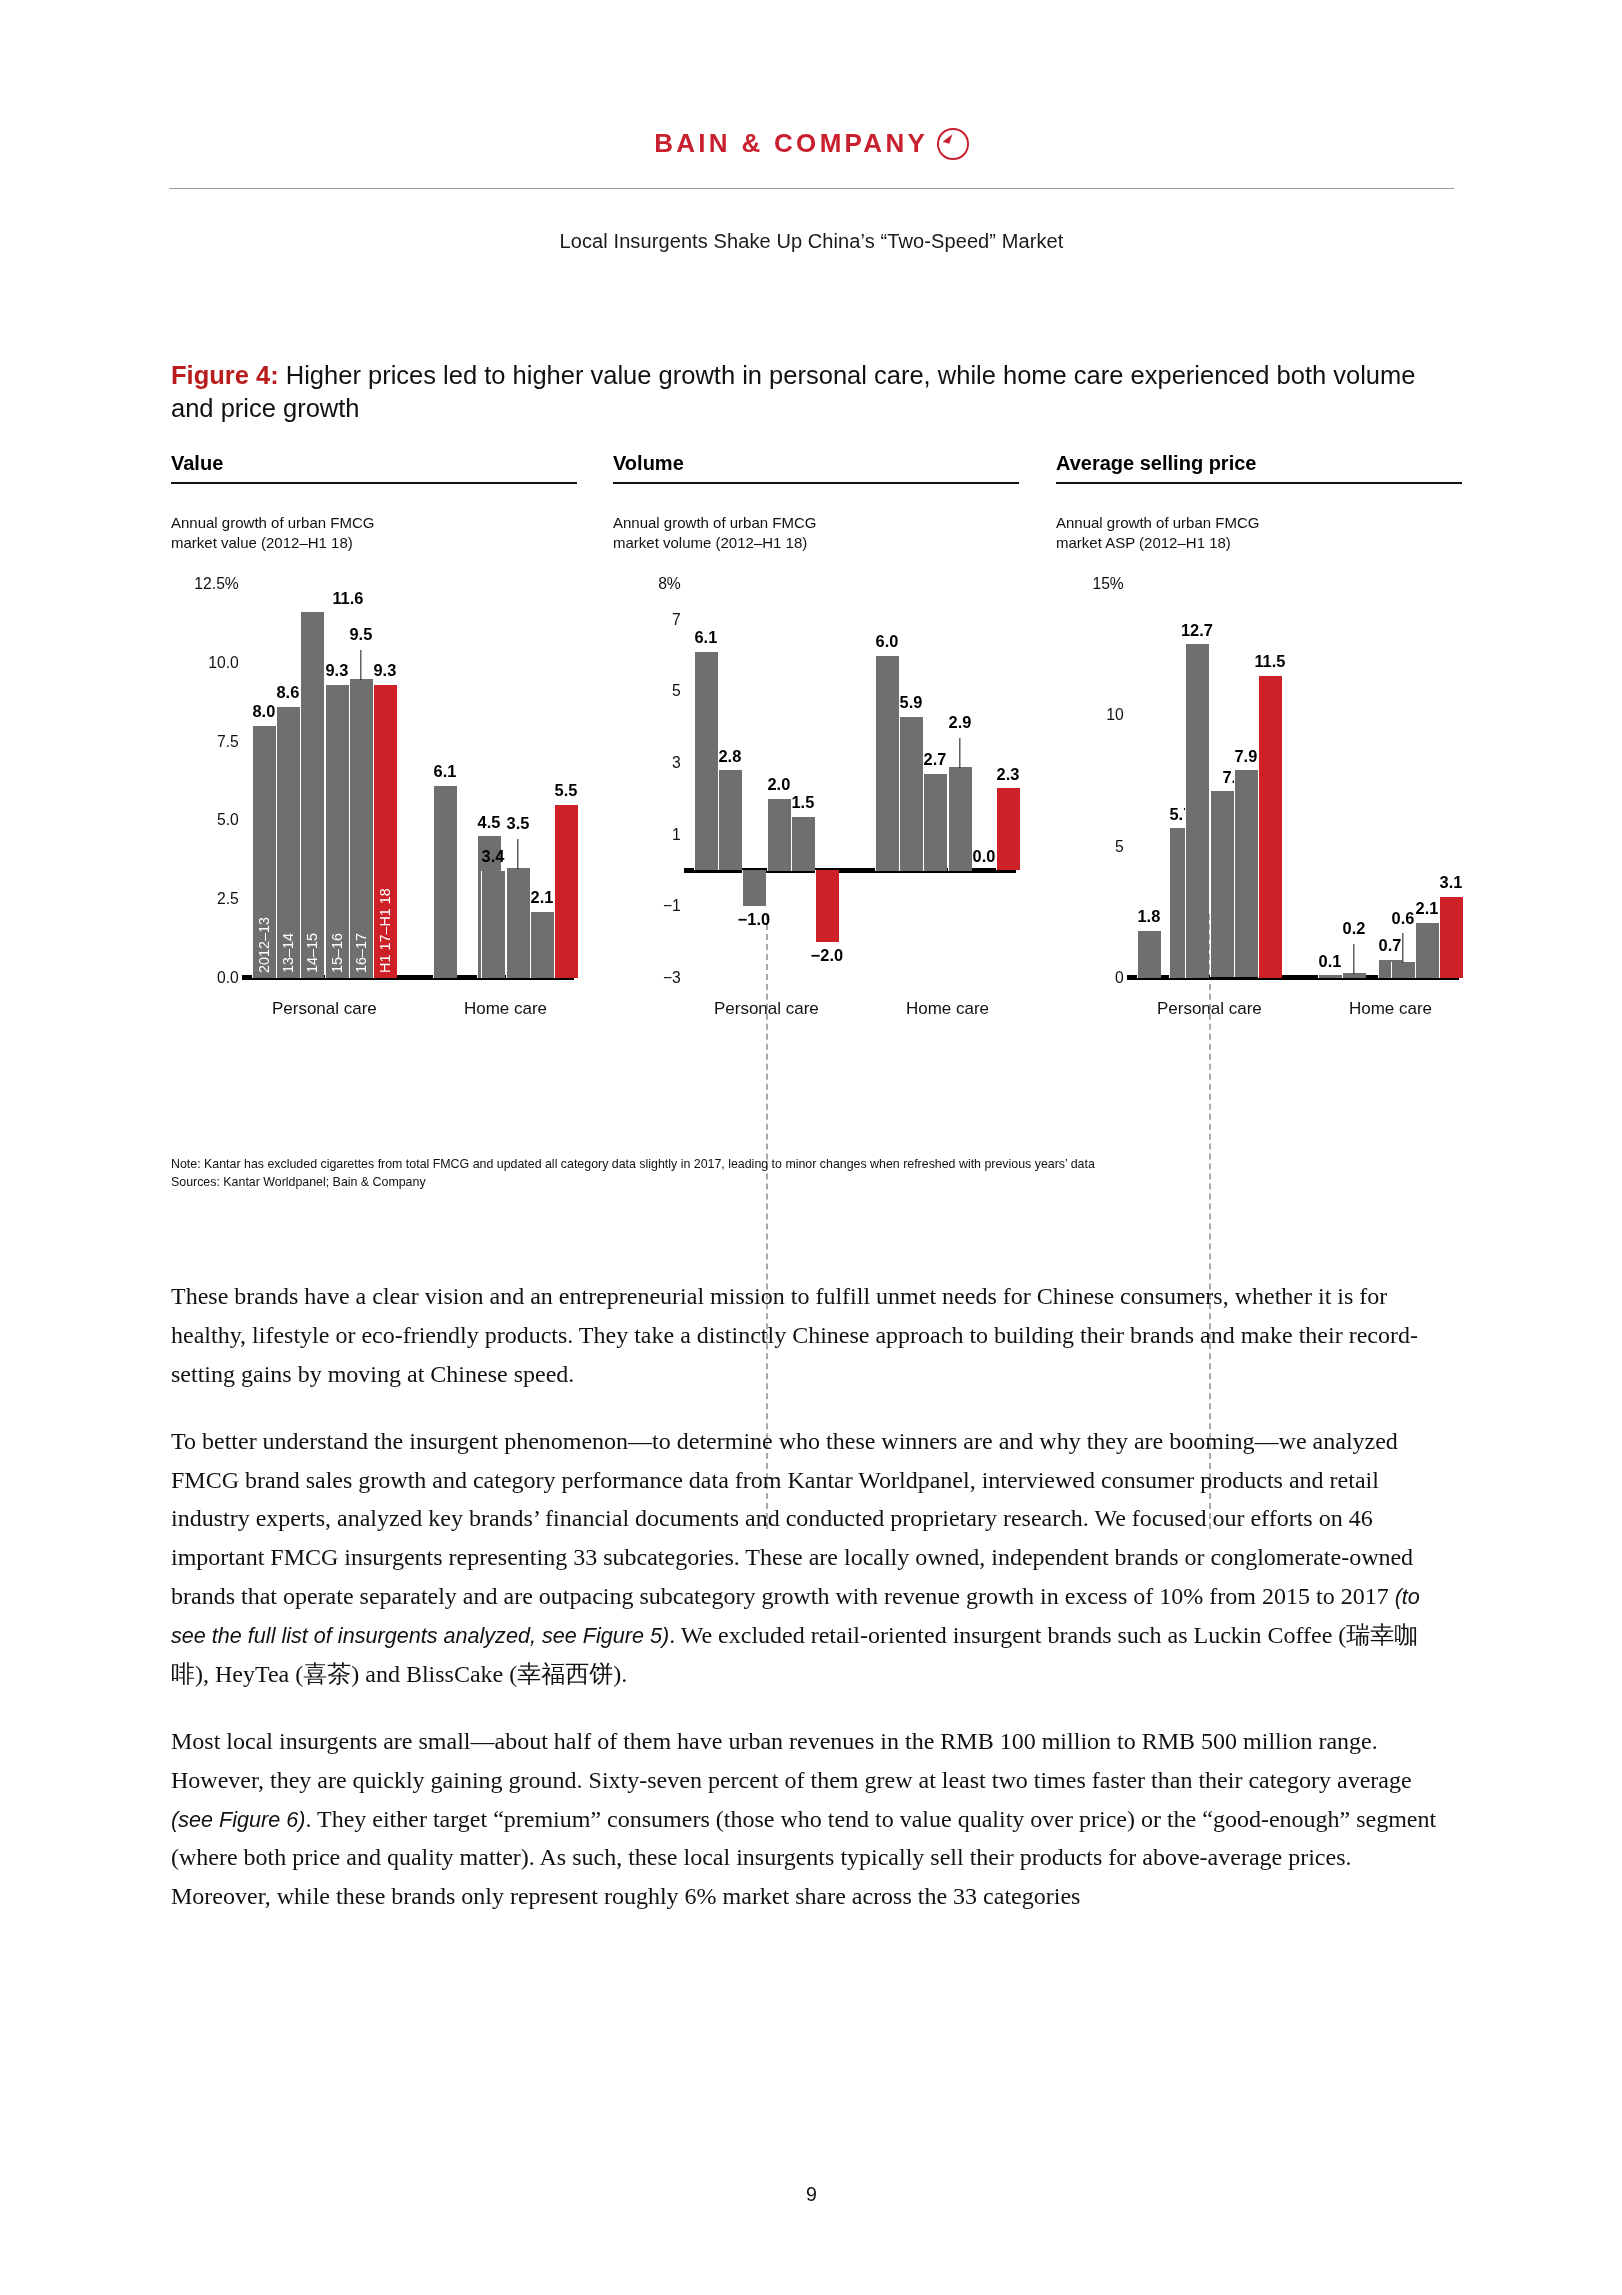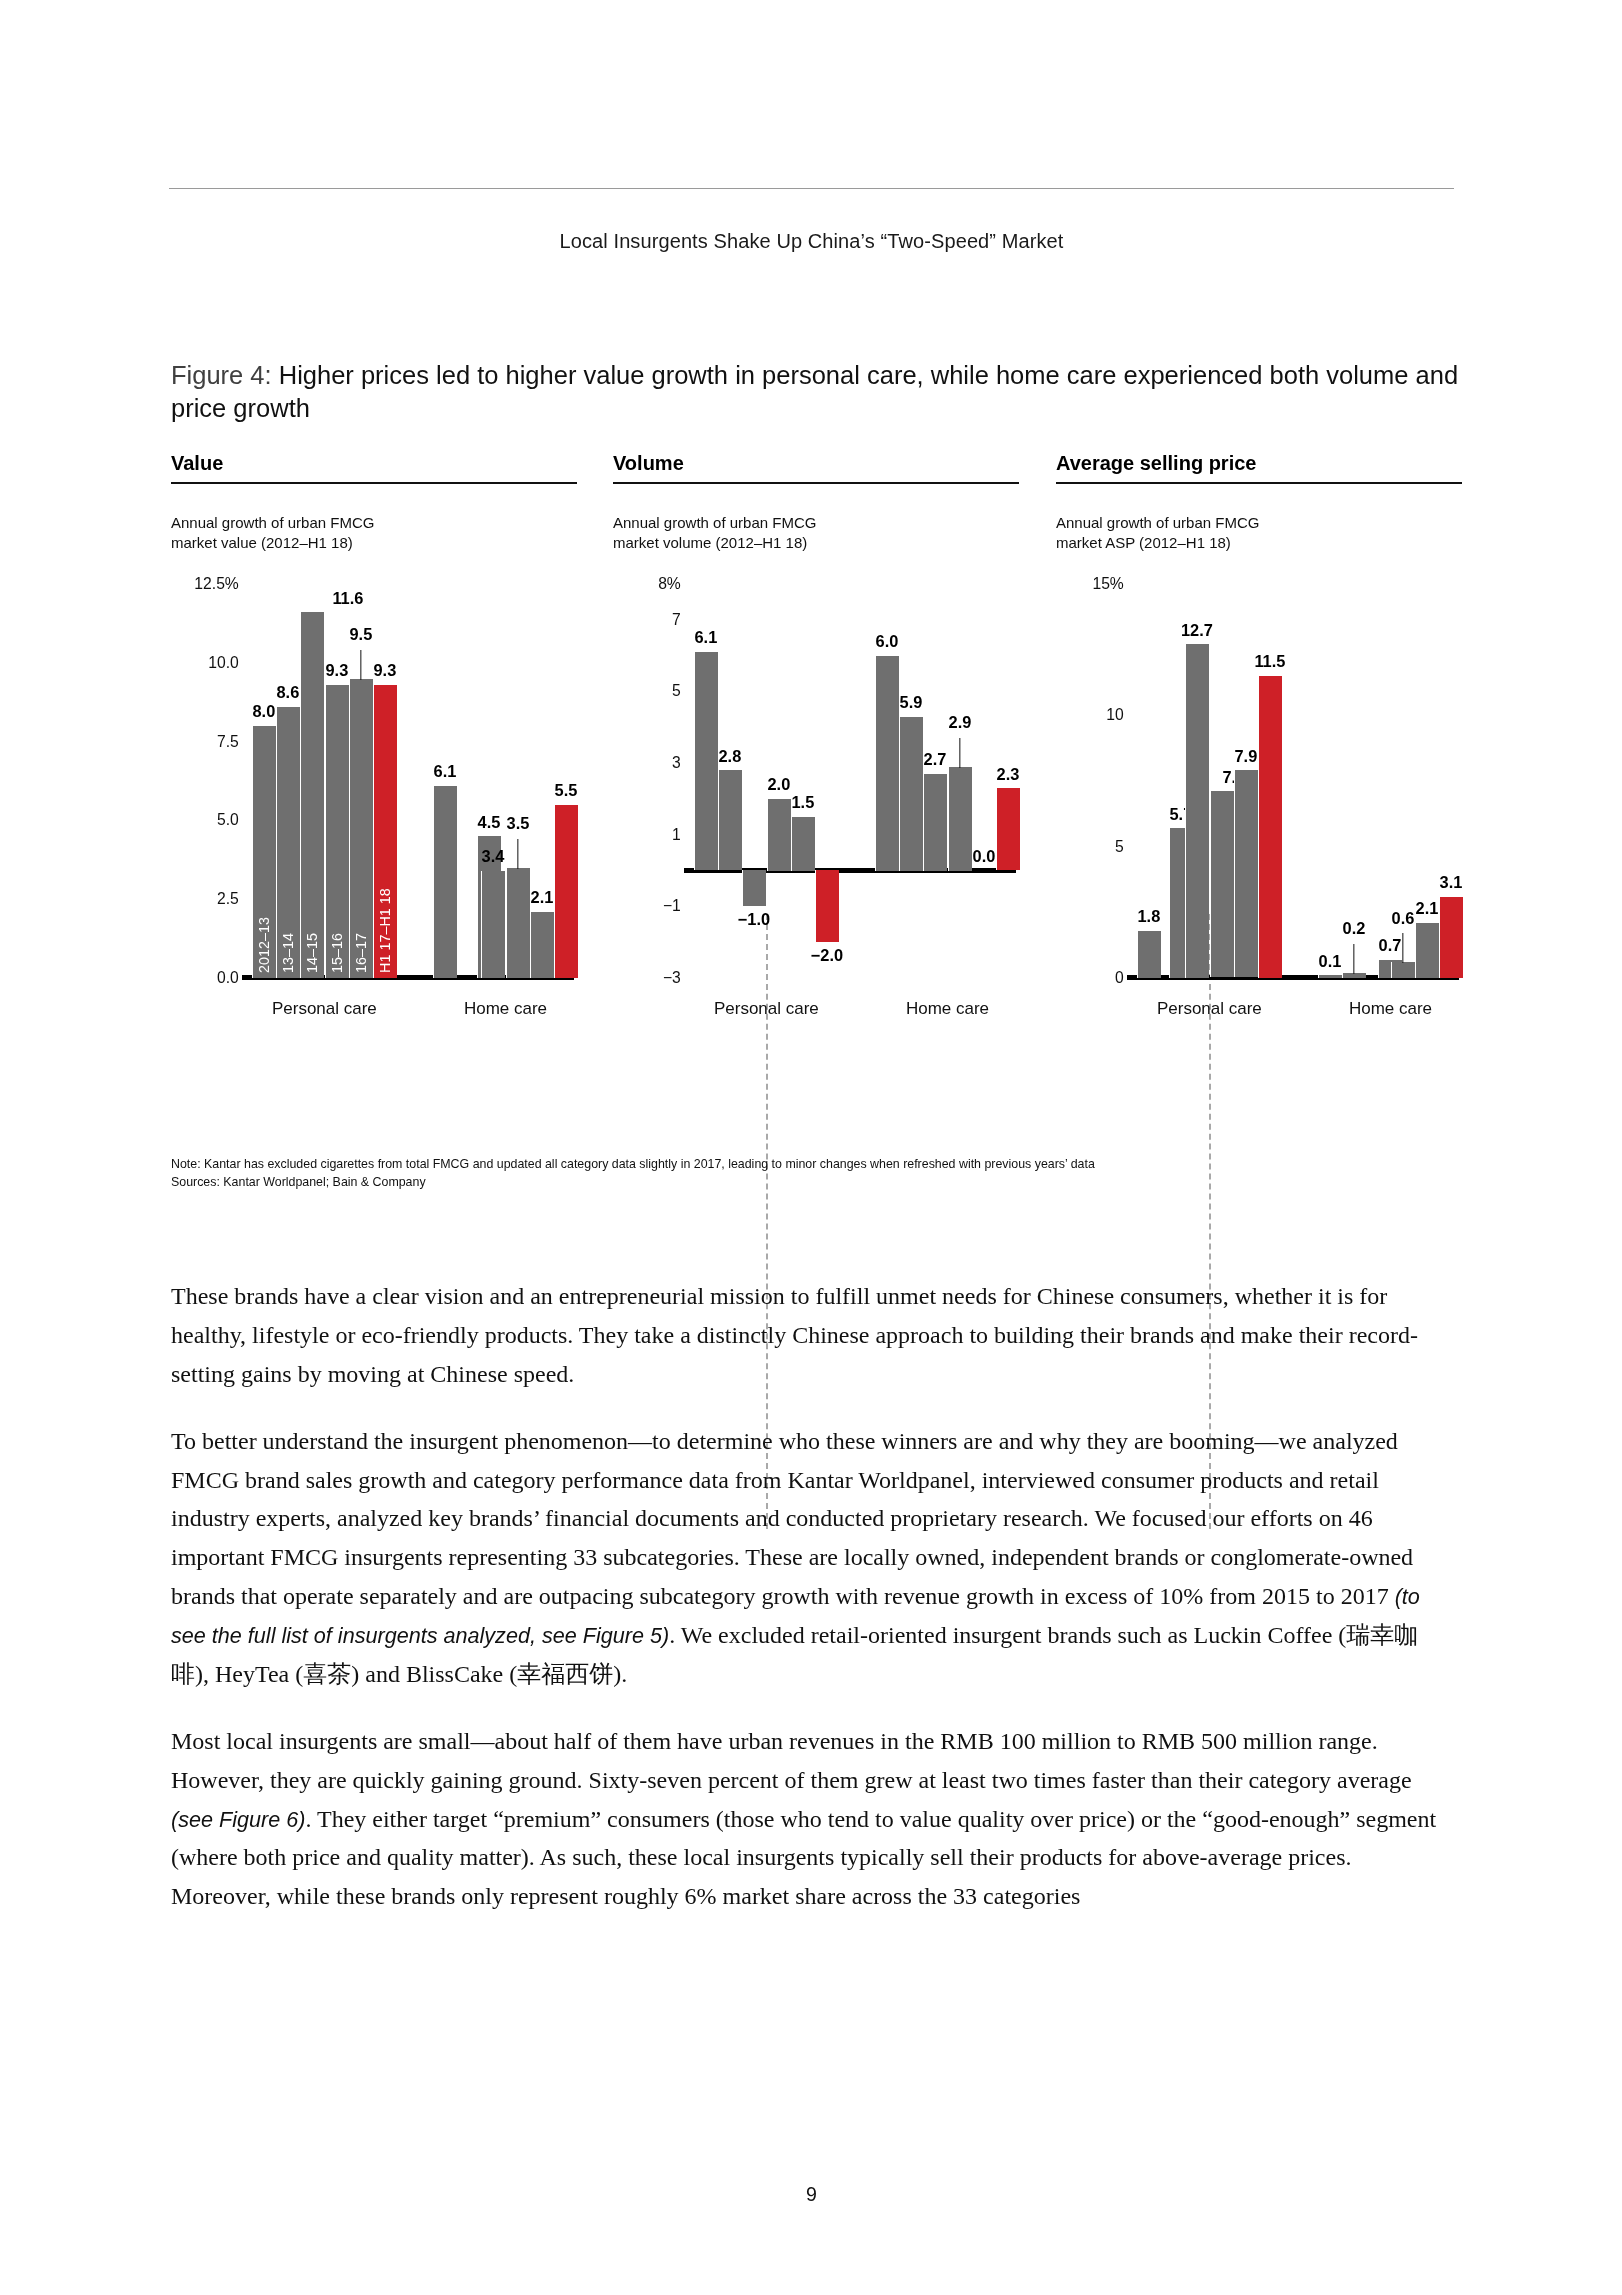--- a/index.html
+++ b/index.html
@@ -15,21 +15,21 @@
     position:relative;vertical-align:middle;margin-left:9.2px;}
   .logo-mark::after{content:"";position:absolute;left:4.6px;top:2.6px;width:0;height:0;
     border-left:7.2px solid transparent;border-right:0 solid transparent;border-bottom:10.5px solid #C8202E;
     transform:rotate(18deg);}
   .hrule-top{position:absolute;top:188px;left:169px;width:1285px;height:0.7px;background:#9a9a9a;}
   .running-head{position:absolute;top:230px;left:0;width:1623px;text-align:center;
     font-size:20px;letter-spacing:0.1px;color:#1a1a1a;}
 
   
   .fig-title{position:absolute;top:359px;left:171px;width:1290px;font-size:25.5px;line-height:1.28;color:#111;}
-  .fig-title .fignum{color:#404040;font-weight:400;}
+  .fig-title .fignum{color:#b91c1c;font-weight:700;}
 
   
   .panels{position:absolute;top:453px;left:171px;width:1290px;height:661px;}
   .panel{position:absolute;top:0;height:661px;}
   .p1{left:0;width:406px;}
   .p2{left:442px;width:406px;}
   .p3{left:885px;width:406px;}
   .panel-head{font-size:20px;font-weight:700;line-height:1;padding-bottom:9.2px;color:#000;}
   .panel-rule{height:2px;background:#111;width:100%;}
   .panel-sub{margin-top:29px;font-size:15px;line-height:1.35;color:#111;white-space:pre-line;}
@@ -65,20 +65,23 @@
     font-family:"Liberation Serif",serif;font-size:24px;line-height:1.62;color:#111;}
   .body p{margin:0 0 28px 0;}
   .body i{font-family:"Liberation Sans",sans-serif;font-style:italic;font-size:21.6px;}
   .pageno{position:absolute;top:2183px;left:0;width:1623px;text-align:center;font-size:19.6px;color:#111;}
 </style>
 </head>
 <body>
 
 <div class="page">
 
+  <div class="logo-wrap">
+    <span class="logo-text">BAIN &amp; COMPANY</span><span class="logo-mark"></span>
+  </div>
   <div class="hrule-top"></div>
   <div class="running-head">Local Insurgents Shake Up China’s “Two-Speed” Market</div>
 
   <div class="fig-title">
     <span class="fignum">Figure 4:</span><span> Higher prices led to higher value growth in personal care, while home care experienced both volume and price growth</span>
   </div>
 
   <div class="panels">
     <div class="divider d1"></div>
     <div class="divider d2"></div>

